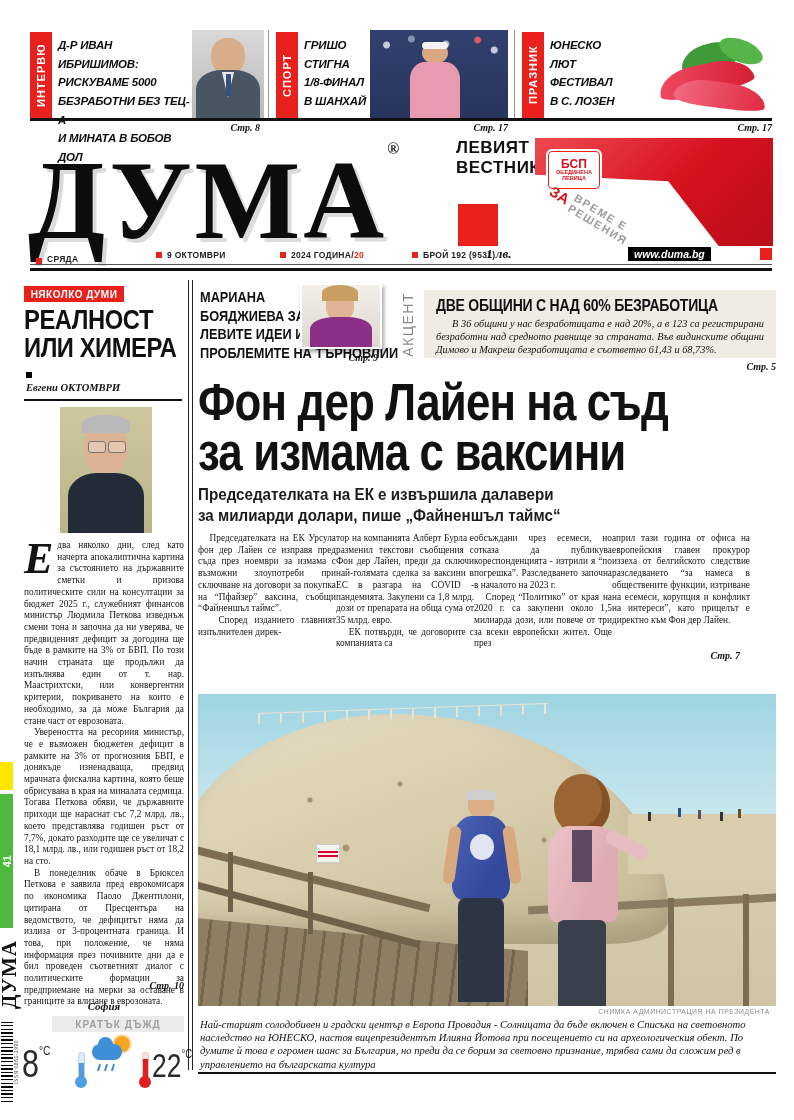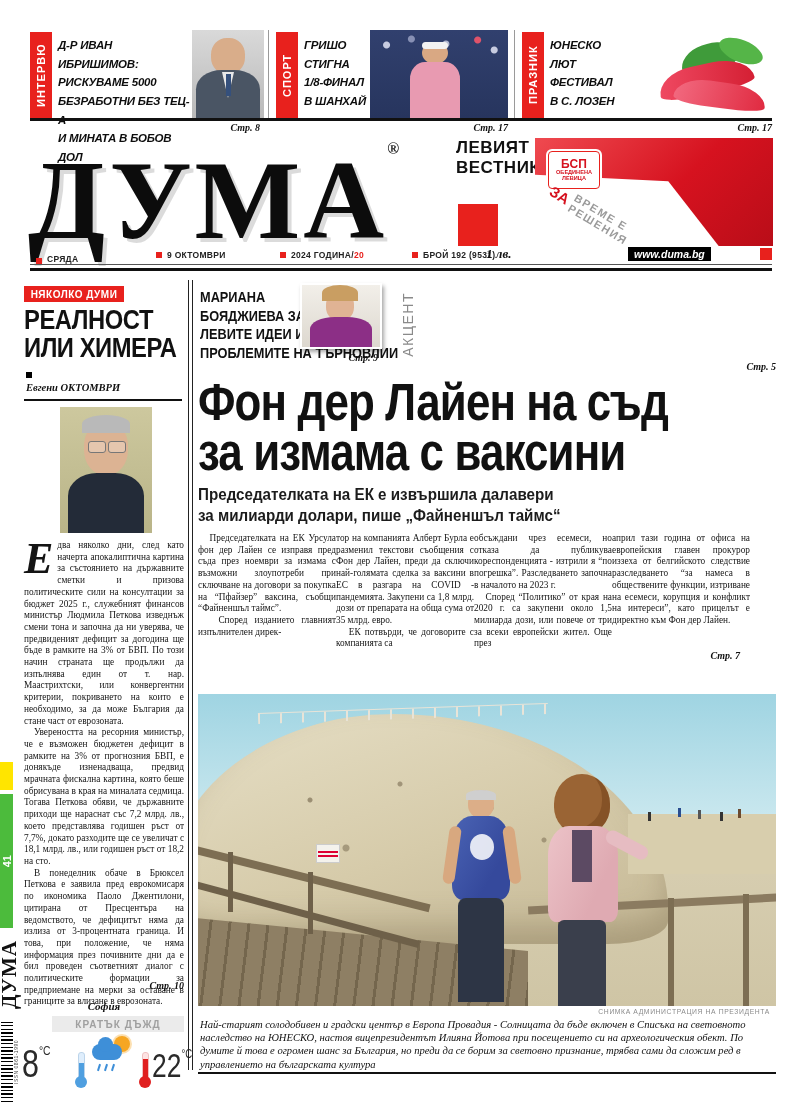--- a/index.html
+++ b/index.html
@@ -185,20 +185,24 @@
   <div class="abs photo-frame" style="left:300px;top:283px;width:78px;height:62px;background:linear-gradient(#f2efe9,#ddd8cf);border:2px solid #fff;overflow:hidden;">
     <div class="abs" style="left:24px;top:6px;width:28px;height:30px;border-radius:46%;background:#e0b394;"></div>
     <div class="abs" style="left:20px;top:0px;width:36px;height:16px;border-radius:50% 50% 0 0;background:#c99e62;"></div>
     <div class="abs" style="left:8px;top:32px;width:62px;height:30px;border-radius:40% 40% 0 0;background:#8c2f86;"></div>
   </div>
   <div class="abs pref" style="left:300px;top:352px;width:78px;text-align:right;">Стр. 9</div>
 
   <div class="abs" style="left:396px;top:292px;width:24px;height:64px;display:flex;align-items:center;justify-content:center;">
     <span style="writing-mode:vertical-rl;transform:rotate(180deg);color:#8a8a8a;font-size:14px;letter-spacing:1.5px;">АКЦЕНТ</span>
   </div>
+  <div class="abs" style="left:424px;top:290px;width:352px;height:68px;background:#efede3;">
+    <div class="abs cx" style="left:12px;top:6px;width:400px;font-weight:bold;font-size:16.5px;letter-spacing:-0.3px;transform:scaleX(.85);">ДВЕ ОБЩИНИ С НАД 60% БЕЗРАБОТИЦА</div>
+    <div class="abs cap-italic" style="left:12px;top:28px;width:328px;font-size:10.3px;line-height:1.25;text-align:justify;text-indent:16px;">В 36 общини у нас безработицата е над 20%, а в 123 са регистрирани безработни над средното равнище за страната. Във видинските общини Димово и Макреш безработицата е съответно 61,43 и 68,73%.</div>
+  </div>
   <div class="abs pref" style="left:696px;top:361px;width:80px;text-align:right;font-style:italic;">Стр. 5</div>
 
   <div class="abs preline cx" style="left:198px;top:378px;width:700px;font-weight:bold;font-size:51px;line-height:.98;letter-spacing:-1px;transform:scaleX(.86);">Фон дер Лайен на съд
 за измама с ваксини</div>
   <div class="abs preline cx" style="left:198px;top:484px;width:420px;font-weight:bold;font-size:16.5px;line-height:1.25;color:#1c1c1c;transform:scaleX(.92);">Председателката на ЕК е извършила далавери
 за милиарди долари, пише „Файненшъл таймс“</div>
 
   <div class="abs" style="left:198px;top:533px;width:578px;display:flex;">
     <div class="serifbody preline" style="width:138px;">&nbsp;&nbsp;&nbsp;Председателката на ЕК Урсула фон дер Лайен се изправя пред съда през ноември за измама с възможни злоупотреби при сключване на договори за покупка на “Пфайзер” ваксина, съобщи “Файненшъл таймс”.
 &nbsp;&nbsp;&nbsp;Според изданието главният изпълнителен дирек-</div>

